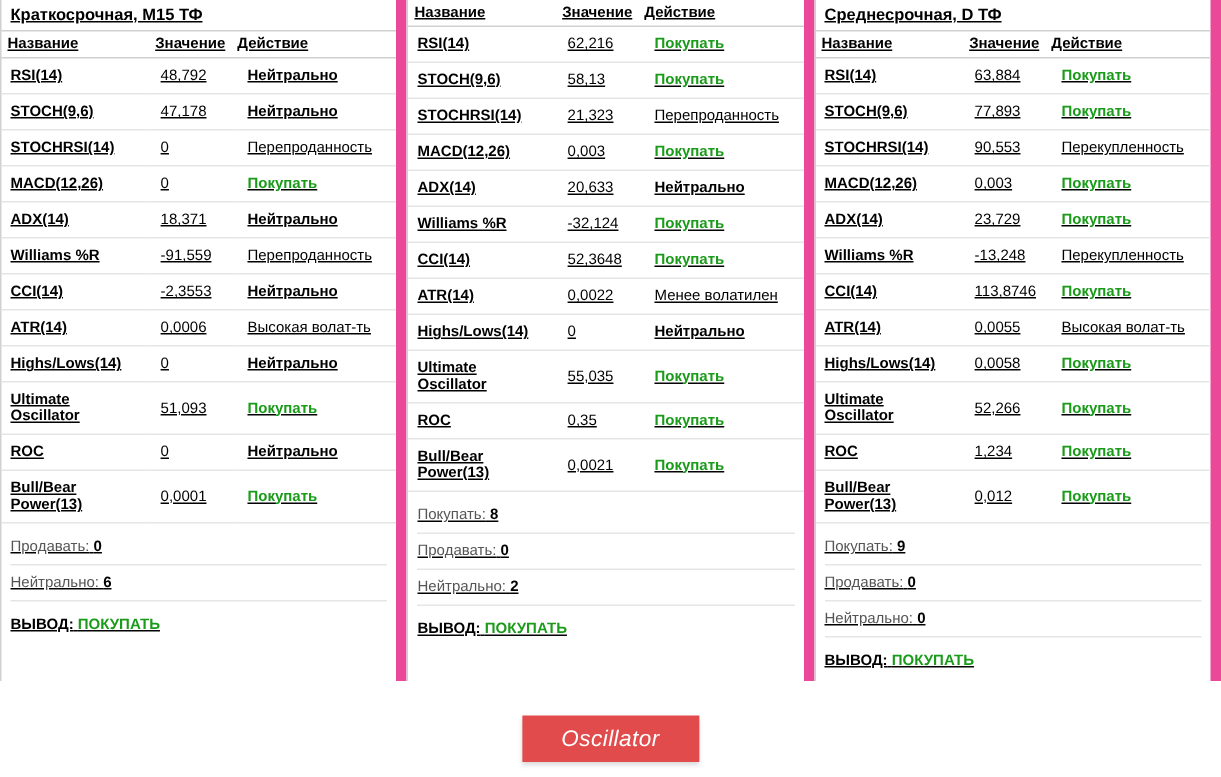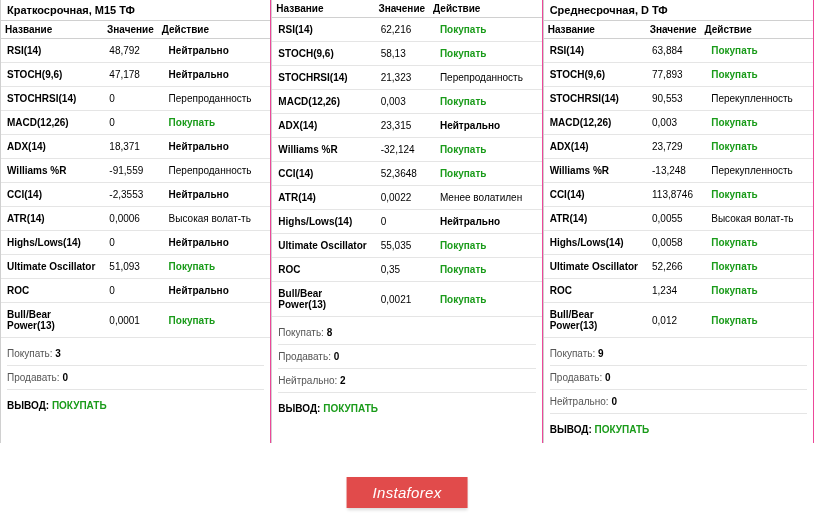--- a/index.html
+++ b/index.html
@@ -14,21 +14,22 @@
     overflow: hidden;
   }
   .container {
     display: flex;
     gap: 0;
     padding: 0;
   }
   .panel {
     flex: 1;
     border-left: 1px solid #d0d0d0;
-    border-right: 1px solid #ec4899;
+    border-right: 7px solid #ec4899;
+    text-decoration: underline;
   }
   .panel:first-child { margin-left: 0; }
   .panel-title {
     font-weight: bold;
     font-size: 11px;
     padding: 4px 6px;
     border-bottom: 1px solid #d0d0d0;
   }
   .header-row {
     display: flex;
@@ -152,22 +153,22 @@
             <td class="act bold">Нейтрально</td>
           </tr>
           <tr>
             <td class="name">Bull/Bear Power(13)</td>
             <td class="val">0,0001</td>
             <td class="act buy">Покупать</td>
           </tr>
         </tbody>
       </table>
     <div class="summary">
-      <div class="summary-row"><span class="summary-label">Покупать:</span> <b>3</b></div>
       <div class="summary-row"><span class="summary-label">Продавать:</span> <b>0</b></div>
+      <div class="summary-row"><span class="summary-label">Нейтрально:</span> <b>6</b></div>
     </div>
     <div class="conclusion">
       <span class="lbl">ВЫВОД:</span>
       <span class="val">ПОКУПАТЬ</span>
     </div>
   </div>
 
   <div class="panel">
     <div class="header-row">
       <div class="col-name">Название</div>
@@ -191,21 +192,21 @@
             <td class="val">21,323</td>
             <td class="act ">Перепроданность</td>
           </tr>
           <tr>
             <td class="name">MACD(12,26)</td>
             <td class="val">0,003</td>
             <td class="act buy">Покупать</td>
           </tr>
           <tr>
             <td class="name">ADX(14)</td>
-            <td class="val">23,315</td>
+            <td class="val">20,633</td>
             <td class="act bold">Нейтрально</td>
           </tr>
           <tr>
             <td class="name">Williams %R</td>
             <td class="val">-32,124</td>
             <td class="act buy">Покупать</td>
           </tr>
           <tr>
             <td class="name">CCI(14)</td>
             <td class="val">52,3648</td>
@@ -325,13 +326,13 @@
       <div class="summary-row"><span class="summary-label">Продавать:</span> <b>0</b></div>
       <div class="summary-row"><span class="summary-label">Нейтрально:</span> <b>0</b></div>
     </div>
     <div class="conclusion">
       <span class="lbl">ВЫВОД:</span>
       <span class="val">ПОКУПАТЬ</span>
     </div>
   </div>
 </div>
 
-<div class="brand-logo">Instaforex</div>
+<div class="brand-logo">Oscillator</div>
 
 </body></html>

